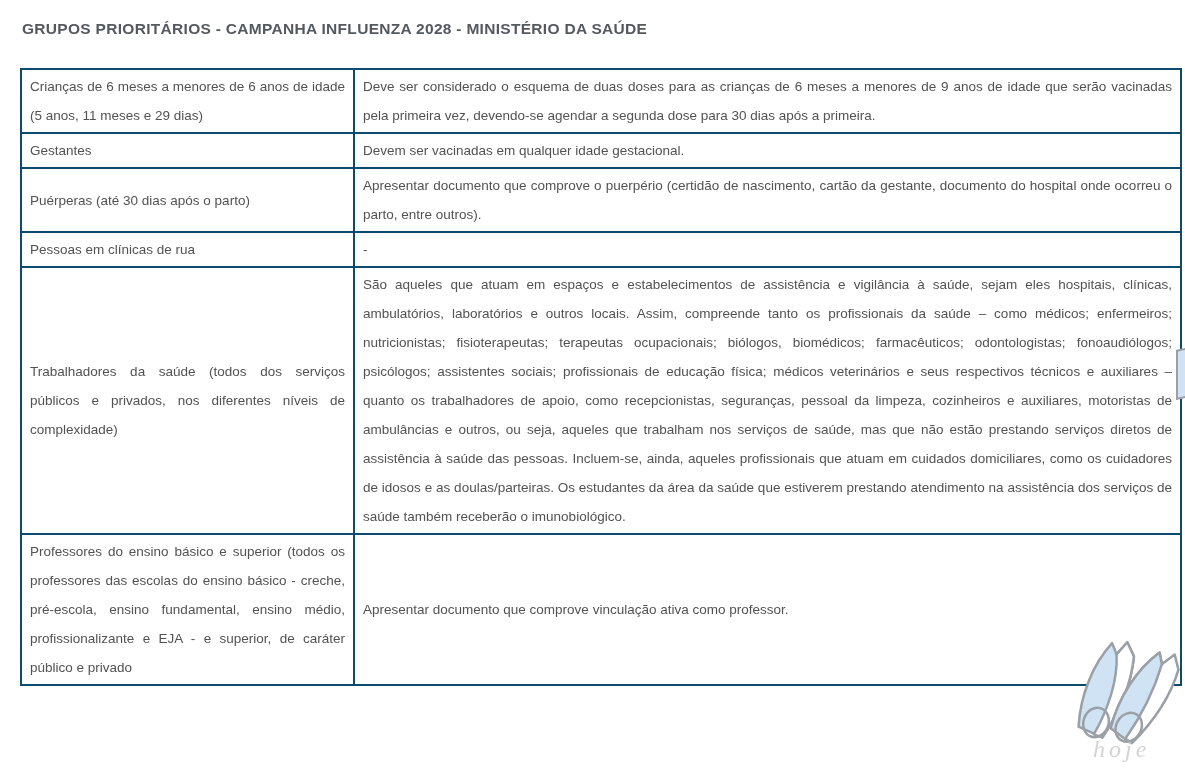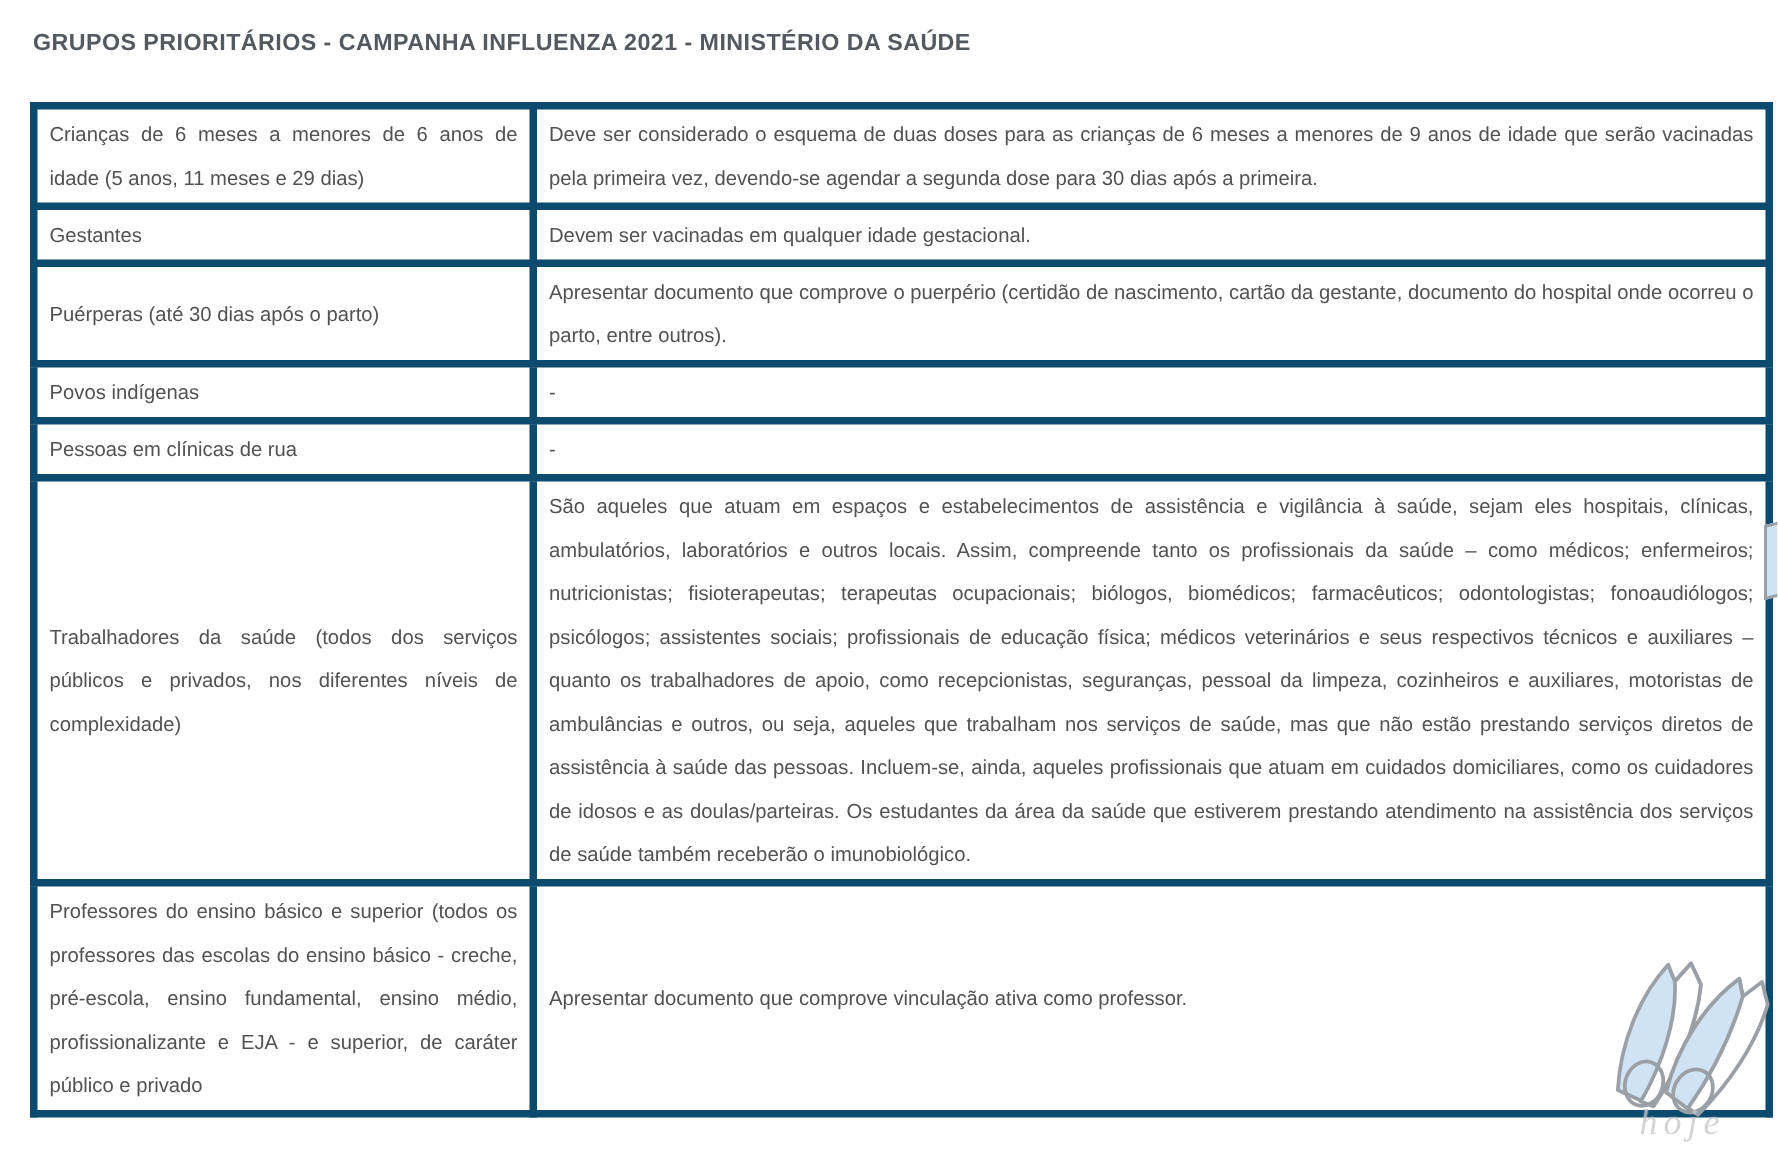--- a/index.html
+++ b/index.html
@@ -22,21 +22,21 @@
     position: absolute;
     left: 20px; top: 68px;
     width: 1162px;
   }
   table.priority-table {
     width: 100%;
     border-collapse: collapse;
     table-layout: fixed;
   }
   table.priority-table td {
-    border: 5px solid #0c4a6e;
+    border: 2px solid #0c4a6e;
     vertical-align: middle;
     padding: 2px 8px;
     font-size: 13.5px;
     line-height: 29px;
     color: #525252;
     text-align: justify;
     overflow: hidden;
   }
   td.group-cell { width: 333px; }
   .watermark {
@@ -66,40 +66,36 @@
     background: #cfe3f4;
     border: 2px solid #9aa0a6;
     border-right: none;
     transform: skewY(-14deg);
     z-index: 5;
   }
 </style>
 </head>
 <body>
 
-<h1 class="page-title">GRUPOS PRIORITÁRIOS - CAMPANHA INFLUENZA 2021 - MINISTÉRIO DA SAÚDE</h1>
+<h1 class="page-title">GRUPOS PRIORITÁRIOS - CAMPANHA INFLUENZA 2028 - MINISTÉRIO DA SAÚDE</h1>
 
 <div class="table-wrap">
   <table class="priority-table">
     <tbody>
         <tr>
           <td class="group-cell">Crianças de 6 meses a menores de 6 anos de idade (5 anos, 11 meses e 29 dias)</td>
           <td class="desc-cell">Deve ser considerado o esquema de duas doses para as crianças de 6 meses a menores de 9 anos de idade que serão vacinadas pela primeira vez, devendo-se agendar a segunda dose para 30 dias após a primeira.</td>
         </tr>
         <tr>
           <td class="group-cell">Gestantes</td>
           <td class="desc-cell">Devem ser vacinadas em qualquer idade gestacional.</td>
         </tr>
         <tr>
           <td class="group-cell">Puérperas (até 30 dias após o parto)</td>
           <td class="desc-cell">Apresentar documento que comprove o puerpério (certidão de nascimento, cartão da gestante, documento do hospital onde ocorreu o parto, entre outros).</td>
-        </tr>
-        <tr>
-          <td class="group-cell">Povos indígenas</td>
-          <td class="desc-cell">-</td>
         </tr>
         <tr>
           <td class="group-cell">Pessoas em clínicas de rua</td>
           <td class="desc-cell">-</td>
         </tr>
         <tr>
           <td class="group-cell">Trabalhadores da saúde (todos dos serviços públicos e privados, nos diferentes níveis de complexidade)</td>
           <td class="desc-cell">São aqueles que atuam em espaços e estabelecimentos de assistência e vigilância à saúde, sejam eles hospitais, clínicas, ambulatórios, laboratórios e outros locais. Assim, compreende tanto os profissionais da saúde – como médicos; enfermeiros; nutricionistas; fisioterapeutas; terapeutas ocupacionais; biólogos, biomédicos; farmacêuticos; odontologistas; fonoaudiólogos; psicólogos; assistentes sociais; profissionais de educação física; médicos veterinários e seus respectivos técnicos e auxiliares – quanto os trabalhadores de apoio, como recepcionistas, seguranças, pessoal da limpeza, cozinheiros e auxiliares, motoristas de ambulâncias e outros, ou seja, aqueles que trabalham nos serviços de saúde, mas que não estão prestando serviços diretos de assistência à saúde das pessoas. Incluem-se, ainda, aqueles profissionais que atuam em cuidados domiciliares, como os cuidadores de idosos e as doulas/parteiras. Os estudantes da área da saúde que estiverem prestando atendimento na assistência dos serviços de saúde também receberão o imunobiológico.</td>
         </tr>
         <tr>

